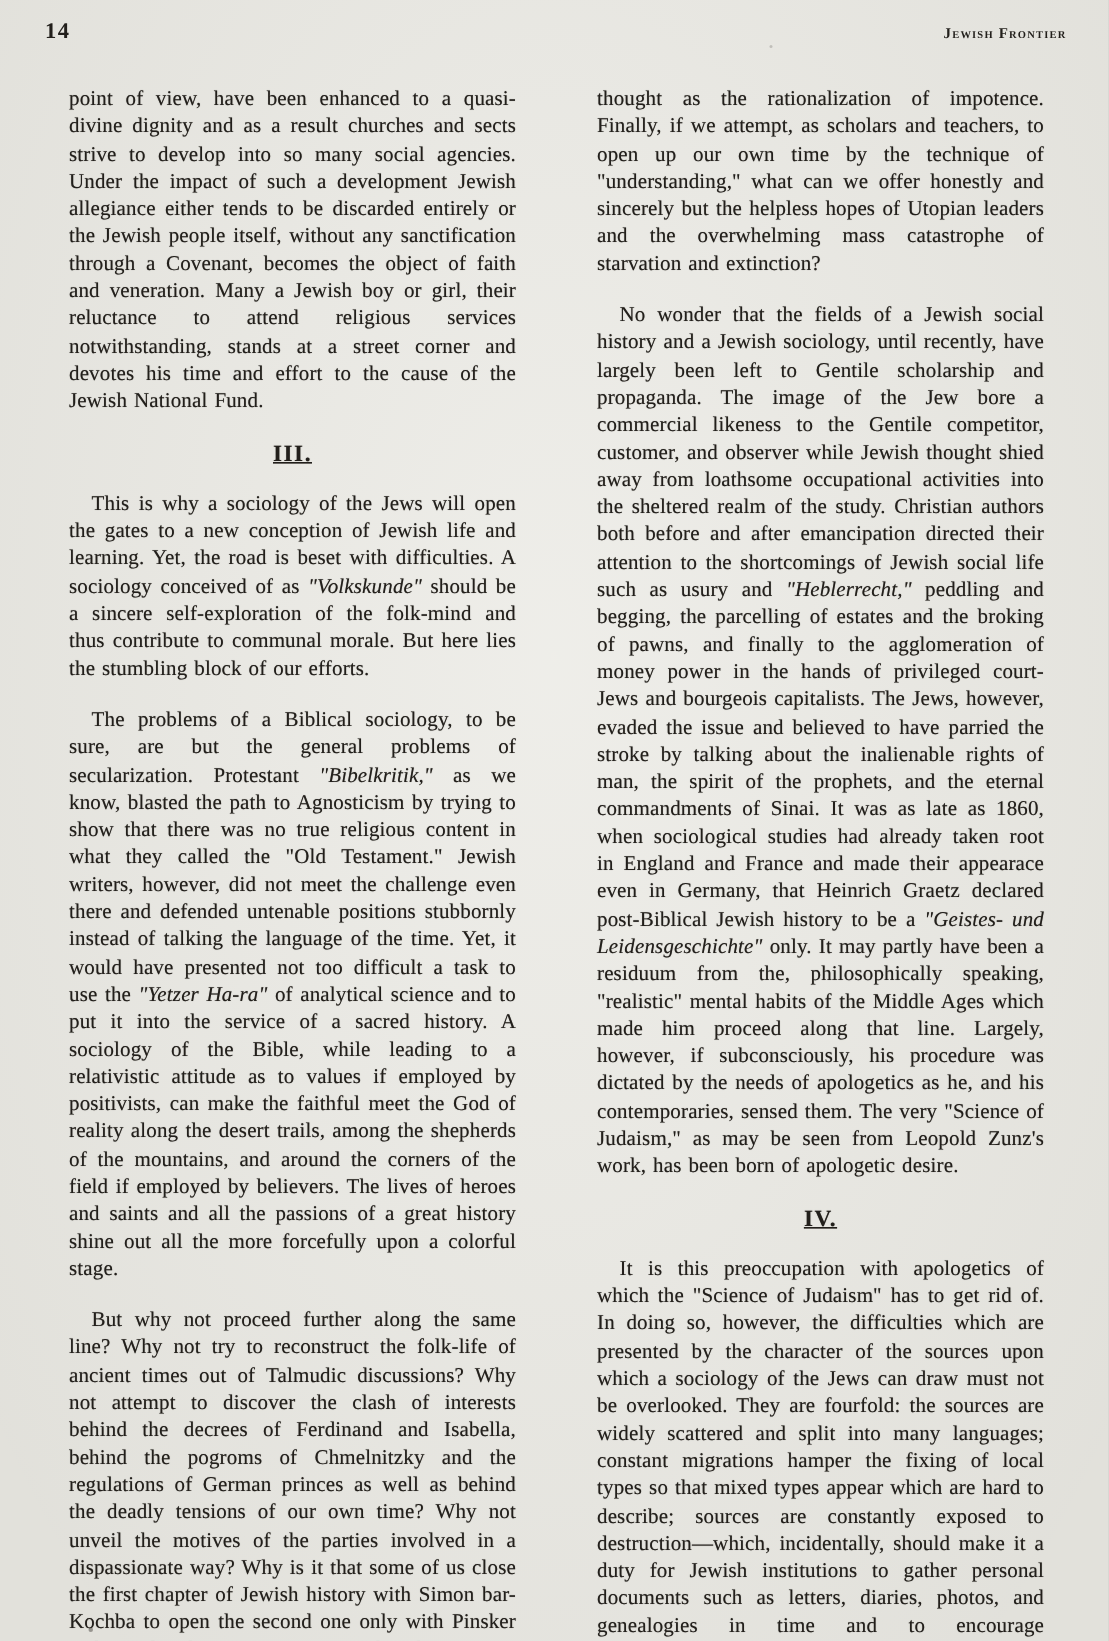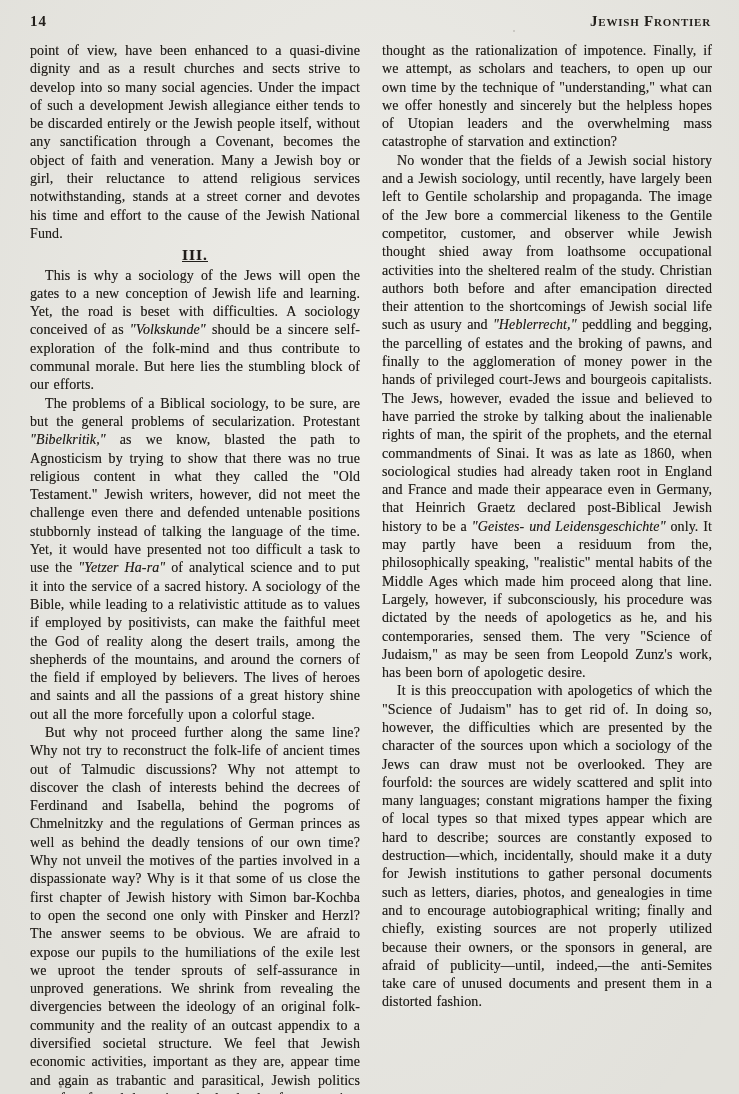--- a/index.html
+++ b/index.html
@@ -29,42 +29,42 @@
     align-items: baseline;
   }
   .page-number {
     font-size: 15px;
     font-weight: bold;
     letter-spacing: 1px;
   }
   .journal-title {
     font-variant: small-caps;
     font-weight: bold;
-    font-size: 15px;
+    font-size: 10px;
     letter-spacing: 0.8px;
   }
   .columns {
     position: absolute;
     top: 42px;
     left: 30px;
     right: 27px;
     display: flex;
     gap: 22px;
   }
   .column {
     flex: 1 1 0;
     text-align: justify;
     font-size: 14px;
     line-height: 18.3px;
     letter-spacing: 0.1px;
     word-spacing: 1px;
     text-shadow: 0 0 0.5px rgba(30,25,20,0.55);
   }
   .column p.body-para {
-    margin: 0;
+    margin: 16px;
   }
   .column p.indent {
     text-indent: 15px;
     font-family: Liberation Serif, serif;
   }
   .section-heading {
     text-align: center;
     font-weight: bold;
     font-size: 15.5px;
     letter-spacing: 1px;
@@ -93,20 +93,21 @@
     <div class="column">
         <p class="body-para"><span>point of view, have been enhanced to a quasi-divine dignity and as a result churches and sects strive to develop into so many social agencies. Under the impact of such a development Jewish allegiance either tends to be discarded entirely or the Jewish people itself, without any sanctification through a Covenant, becomes the object of faith and veneration. Many a Jewish boy or girl, their reluctance to attend religious services notwithstanding, stands at a street corner and devotes his time and effort to the cause of the Jewish National Fund.</span></p>
         <div class="section-heading">III.</div>
         <p class="body-para indent"><span>This is why a sociology of the Jews will open the gates to a new conception of Jewish life and learning. Yet, the road is beset with difficulties. A sociology conceived of as </span><i>"Volkskunde"</i><span> should be a sincere self-exploration of the folk-mind and thus contribute to communal morale. But here lies the stumbling block of our efforts.</span></p>
         <p class="body-para indent"><span>The problems of a Biblical sociology, to be sure, are but the general problems of secularization. Protestant </span><i>"Bibelkritik,"</i><span> as we know, blasted the path to Agnosticism by trying to show that there was no true religious content in what they called the "Old Testament." Jewish writers, however, did not meet the challenge even there and defended untenable positions stubbornly instead of talking the language of the time. Yet, it would have presented not too difficult a task to use the </span><i>"Yetzer Ha-ra"</i><span> of analytical science and to put it into the service of a sacred history. A sociology of the Bible, while leading to a relativistic attitude as to values if employed by positivists, can make the faithful meet the God of reality along the desert trails, among the shepherds of the mountains, and around the corners of the field if employed by believers. The lives of heroes and saints and all the passions of a great history shine out all the more forcefully upon a colorful stage.</span></p>
         <p class="body-para indent"><span>But why not proceed further along the same line? Why not try to reconstruct the folk-life of ancient times out of Talmudic discussions? Why not attempt to discover the clash of interests behind the decrees of Ferdinand and Isabella, behind the pogroms of Chmelnitzky and the regulations of German princes as well as behind the deadly tensions of our own time? Why not unveil the motives of the parties involved in a dispassionate way? Why is it that some of us close the first chapter of Jewish history with Simon bar-Kochba to open the second one only with Pinsker and Herzl? The answer seems to be obvious. We are afraid to expose our pupils to the humiliations of the exile lest we uproot the tender sprouts of self-assurance in unproved generations. We shrink from revealing the divergencies between the ideology of an original folk-community and the reality of an outcast appendix to a diversified societal structure. We feel that Jewish economic activities, important as they are, appear time and again as trabantic and parasitical, Jewish politics too often forced down into the lowlands of opportunism and corruption, Jewish</span></p>
       </div>
     <div class="column">
         <p class="body-para"><span>thought as the rationalization of impotence. Finally, if we attempt, as scholars and teachers, to open up our own time by the technique of "understanding," what can we offer honestly and sincerely but the helpless hopes of Utopian leaders and the overwhelming mass catastrophe of starvation and extinction?</span></p>
         <p class="body-para indent"><span>No wonder that the fields of a Jewish social history and a Jewish sociology, until recently, have largely been left to Gentile scholarship and propaganda. The image of the Jew bore a commercial likeness to the Gentile competitor, customer, and observer while Jewish thought shied away from loathsome occupational activities into the sheltered realm of the study. Christian authors both before and after emancipation directed their attention to the shortcomings of Jewish social life such as usury and </span><i>"Heblerrecht,"</i><span> peddling and begging, the parcelling of estates and the broking of pawns, and finally to the agglomeration of money power in the hands of privileged court-Jews and bourgeois capitalists. The Jews, however, evaded the issue and believed to have parried the stroke by talking about the inalienable rights of man, the spirit of the prophets, and the eternal commandments of Sinai. It was as late as 1860, when sociological studies had already taken root in England and France and made their appearace even in Germany, that Heinrich Graetz declared post-Biblical Jewish history to be a </span><i>"Geistes- und Leidensgeschichte"</i><span> only. It may partly have been a residuum from the, philosophically speaking, "realistic" mental habits of the Middle Ages which made him proceed along that line. Largely, however, if subconsciously, his procedure was dictated by the needs of apologetics as he, and his contemporaries, sensed them. The very "Science of Judaism," as may be seen from Leopold Zunz's work, has been born of apologetic desire.</span></p>
+        <div class="section-heading">IV.</div>
         <p class="body-para indent"><span>It is this preoccupation with apologetics of which the "Science of Judaism" has to get rid of. In doing so, however, the difficulties which are presented by the character of the sources upon which a sociology of the Jews can draw must not be overlooked. They are fourfold: the sources are widely scattered and split into many languages; constant migrations hamper the fixing of local types so that mixed types appear which are hard to describe; sources are constantly exposed to destruction—which, incidentally, should make it a duty for Jewish institutions to gather personal documents such as letters, diaries, photos, and genealogies in time and to encourage autobiographical writing; finally and chiefly, existing sources are not properly utilized because their owners, or the sponsors in general, are afraid of publicity—until, indeed,—the anti-Semites take care of unused documents and present them in a distorted fashion.</span></p>
       </div>
   </div>
 
   <span class="scan-speck speck-1"></span>
   <span class="scan-speck speck-2"></span>
   <span class="scan-speck speck-3"></span>
 </div>
 
 </body></html>

